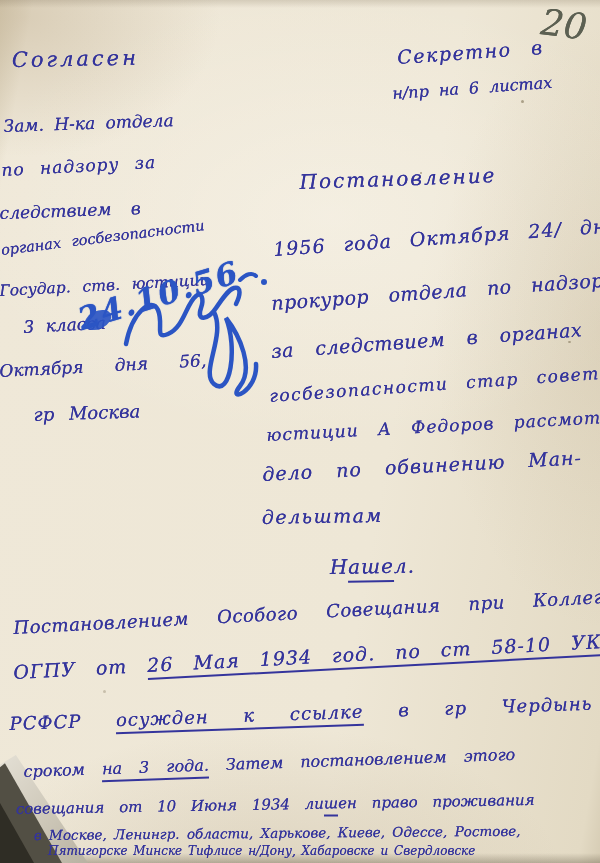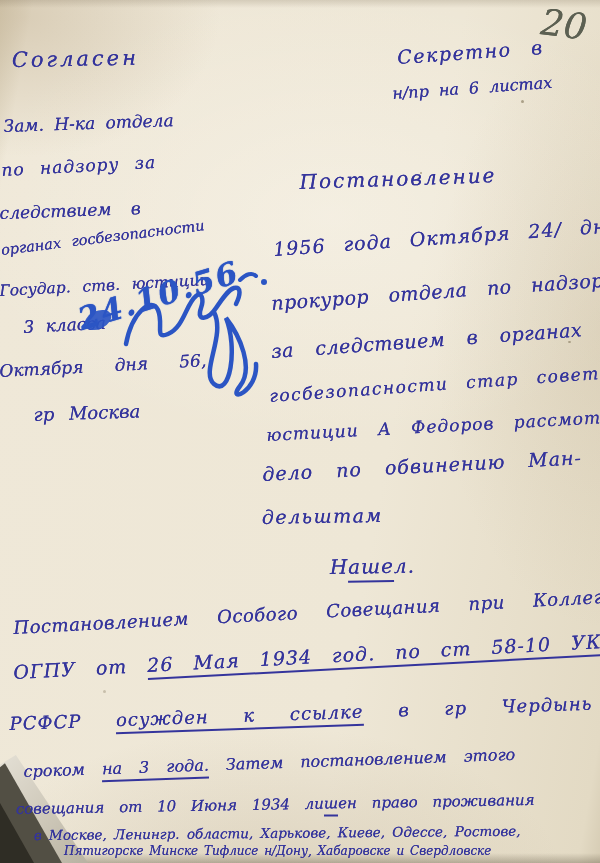--- a/index.html
+++ b/index.html
@@ -69,21 +69,21 @@
   .bl7{left:262px;top:506px;transform:rotate(-1deg);letter-spacing:1.5px;}
   .found{left:330px;top:555px;font-size:20px;transform:rotate(-1deg);letter-spacing:1px;}
 
   .rl{font-size:18px;}
   .rl1{left:14px;top:617px;transform:rotate(-3deg);word-spacing:22px;letter-spacing:.5px;}
   .rl2{left:14px;top:661px;transform:rotate(-3deg);font-size:19px;word-spacing:13px;letter-spacing:1px;}
   .rl3{left:10px;top:713px;transform:rotate(-2deg);word-spacing:28px;letter-spacing:1px;}
   .rl4{left:24px;top:762px;transform:rotate(-2deg);font-size:16px;word-spacing:12px;}
   .rl5{left:16px;top:800px;transform:rotate(-1deg);font-size:15px;word-spacing:10px;}
   .rl6{left:34px;top:827px;font-size:13.5px;word-spacing:3px;transform:rotate(-0.5deg);}
-  .rl7{left:48px;top:844px;font-size:12px;word-spacing:2px;margin-left:16px;}
+  .rl7{left:48px;top:844px;font-size:12px;word-spacing:2px;}
 
   .sig-svg{position:absolute;left:68px;top:252px;width:215px;height:155px;}
   .sigdate{left:84px;top:301px;font-size:31px;font-weight:bold;color:var(--sig);
     transform:rotate(-17deg);letter-spacing:2px;text-shadow:0 0 1px currentColor;}
 </style>
 </head>
 <body>
 
 <div class="page">
 

